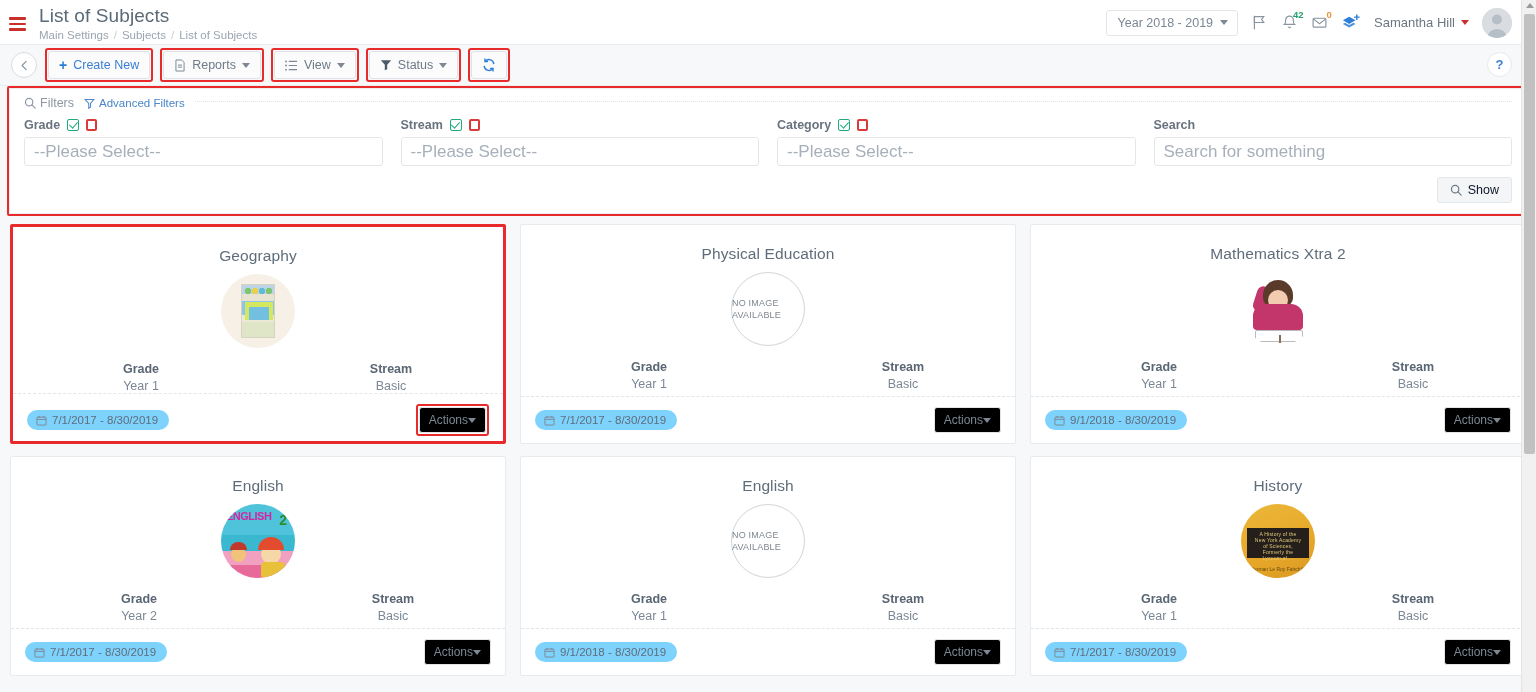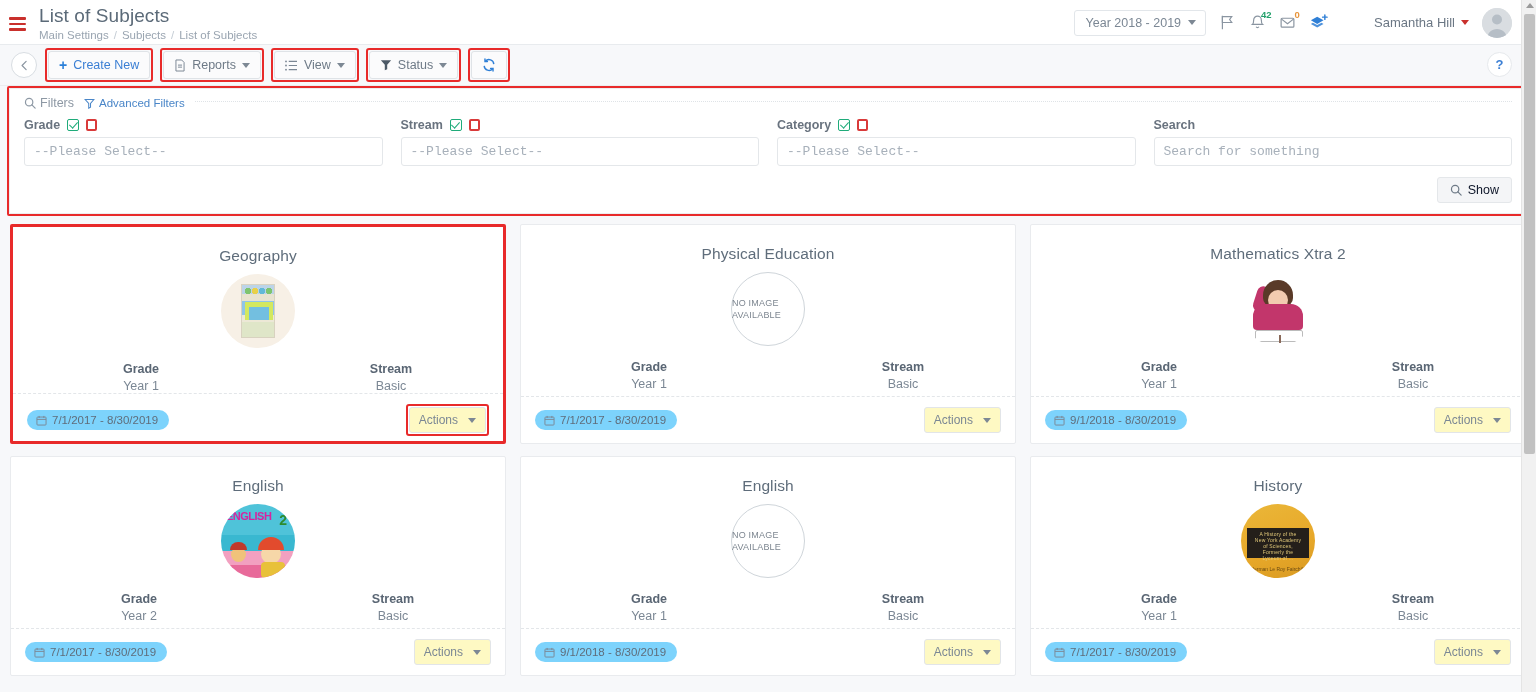--- a/index.html
+++ b/index.html
@@ -54,21 +54,21 @@
 
   .ico-btn { position: relative; cursor: pointer; display:flex; align-items:center; }
   .badge {
     position: absolute; top: -7px; right: -9px;
     font-size: 9.5px; font-weight: 700; line-height: 1;
     padding: 2.5px 3.5px; border-radius: 8px; min-width: 16px; text-align:center;
   }
   .badge.green { color: #22a06b; }
   .badge.orange { color: #e8943a; }
 
-  .username { font-size: 13px; color: #6b7784; display:flex; align-items:center; gap:6px; cursor:pointer;margin-left:32px;}
+  .username { font-size: 13px; color: #6b7784; display:flex; align-items:center; gap:6px; cursor:pointer;}
   .avatar {
     width: 30px; height: 30px; border-radius: 50%; background: #d9dde1;
     display:flex; align-items:flex-end; justify-content:center; overflow:hidden;
   }
 
   
   .toolbar {
     position: relative; height: 41px; background: #f7f8fa;
     display: flex; align-items: center; padding-left: 11px; gap: 0;
     border-bottom: 1px solid #ecedef;
@@ -118,22 +118,22 @@
     width: 12px; height: 12px; border: 1.6px solid #1fab7a; border-radius: 2px;
     position: relative; display:inline-block; cursor:pointer;
   }
   .mini-check::after{
     content:""; position:absolute; left:2.5px; top:0px; width:4px; height:7px;
     border:solid #1fab7a; border-width:0 1.6px 1.6px 0; transform: rotate(42deg);
   }
   .mini-stop { width: 11px; height: 12px; border: 2px solid #d93a3a; border-radius: 2px; display:inline-block; cursor:pointer;}
   .f-input {
     width: 100%; height: 29px; border: 1px solid #e4e7ea; border-radius: 3px;
-    background: #fff; font-size: 13px; color: #a7b0ba; padding: 0 9px;
-    font-family: Liberation Mono, monospace;
+    background: #fff; font-size: 17px; color: #a7b0ba; padding: 0 9px;
+    font-family: Liberation Sans, sans-serif;
   }
   .f-input::placeholder { color:#a7b0ba; }
   .filter-foot { display:flex; justify-content:flex-end; margin-top: 11px; }
   .show-btn {
     background:#f4f5f7; border:1px solid #e4e7ea; border-radius:3px;
     font-size:12.5px; color:#0f172a; padding: 5px 12px; cursor:pointer;
     display:flex;align-items:center;gap:6px;
   }
 
   
@@ -169,23 +169,23 @@
   .meta-v { font-size: 12.5px; color: #7b8794; margin-top: 3px; }
   .card-foot {
     margin-top: auto; border-top: 1px dashed #e3e6e9;
     padding: 10px 14px; display:flex; align-items:center; justify-content:space-between;
   }
   .date-pill {
     background: #7dd3fc; color: #5f6d7b; font-size: 11.5px;
     border-radius: 11px; padding: 4px 11px 4px 9px; display:flex; align-items:center; gap:5px;
   }
   .actions-btn {
-    background:#fef9c3; border:1px solid #e2e5e8; border-radius:3px;
+    background:#000000; border:1px solid #e2e5e8; border-radius:3px;
     font-size:12px; color:#7b8794; padding: 5px 9px; cursor:pointer;
-    display:flex; align-items:center; gap:10px; min-width: 66px; justify-content:space-between;
+    display:flex; align-items:center; min-width: 66px; justify-content:space-between;
   }
   .actions-hl { border: 2.5px solid #e82a2a; border-radius:3px; padding:1px; display:inline-flex;}
 
   
   .scrollbar {
     position:absolute; right: 0; top: 0; width: 15px; height: 692px;
     background: #f1f1f1; border-left: 1px solid #e4e4e4;
   }
   .scroll-thumb { position:absolute; top: 14px; left:2px; width: 11px; height: 440px; background:#c1c1c1; border-radius:2px;}
   .scroll-up { position:absolute; top:3px; left:4px; width:0;height:0;border-left:4px solid transparent;border-right:4px solid transparent;border-bottom:5px solid #9a9a9a;}

